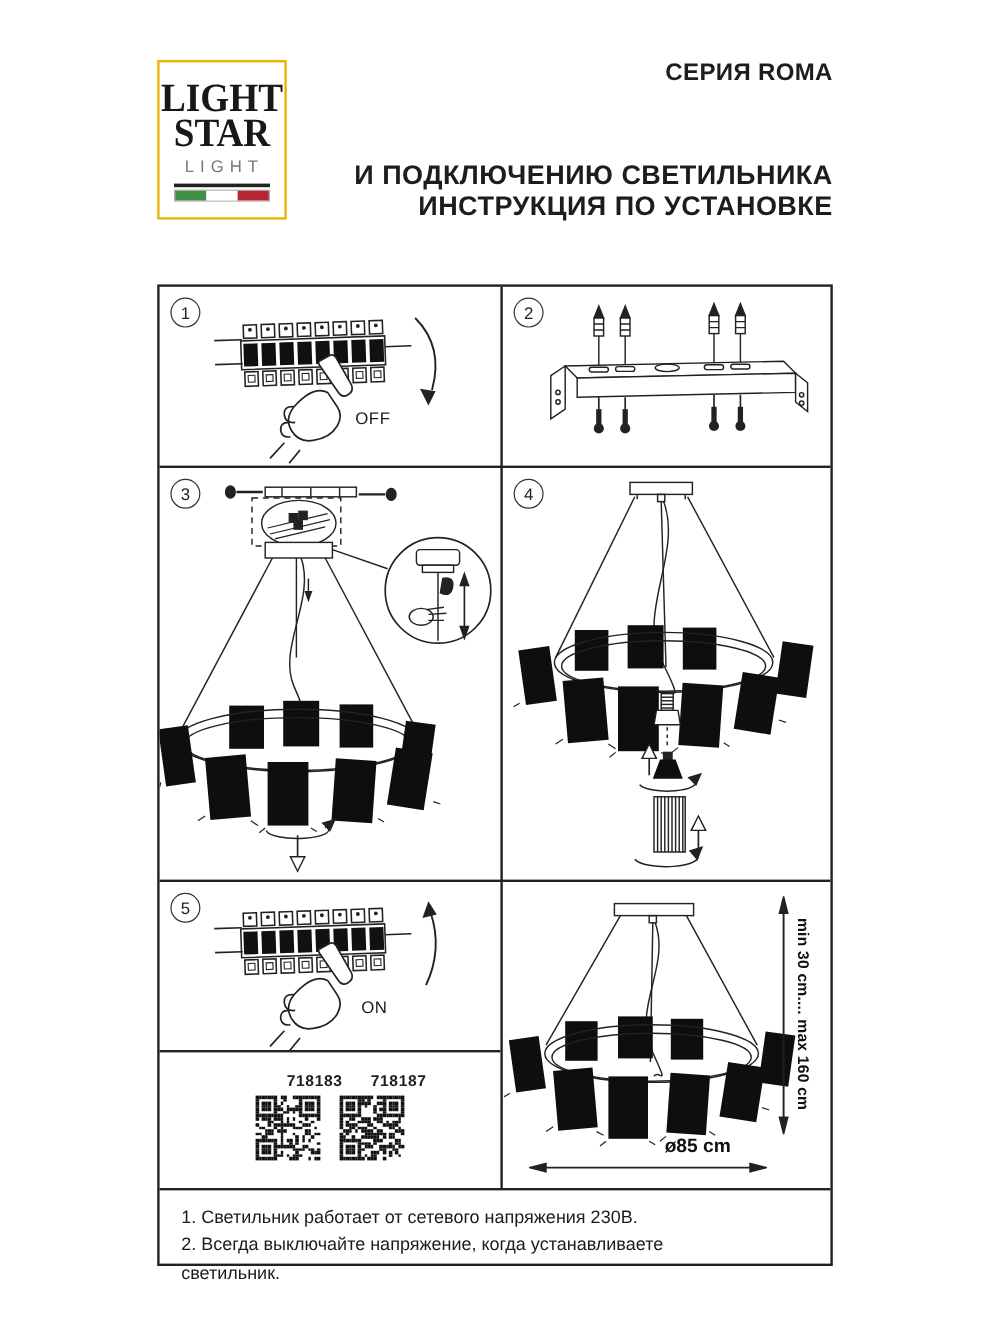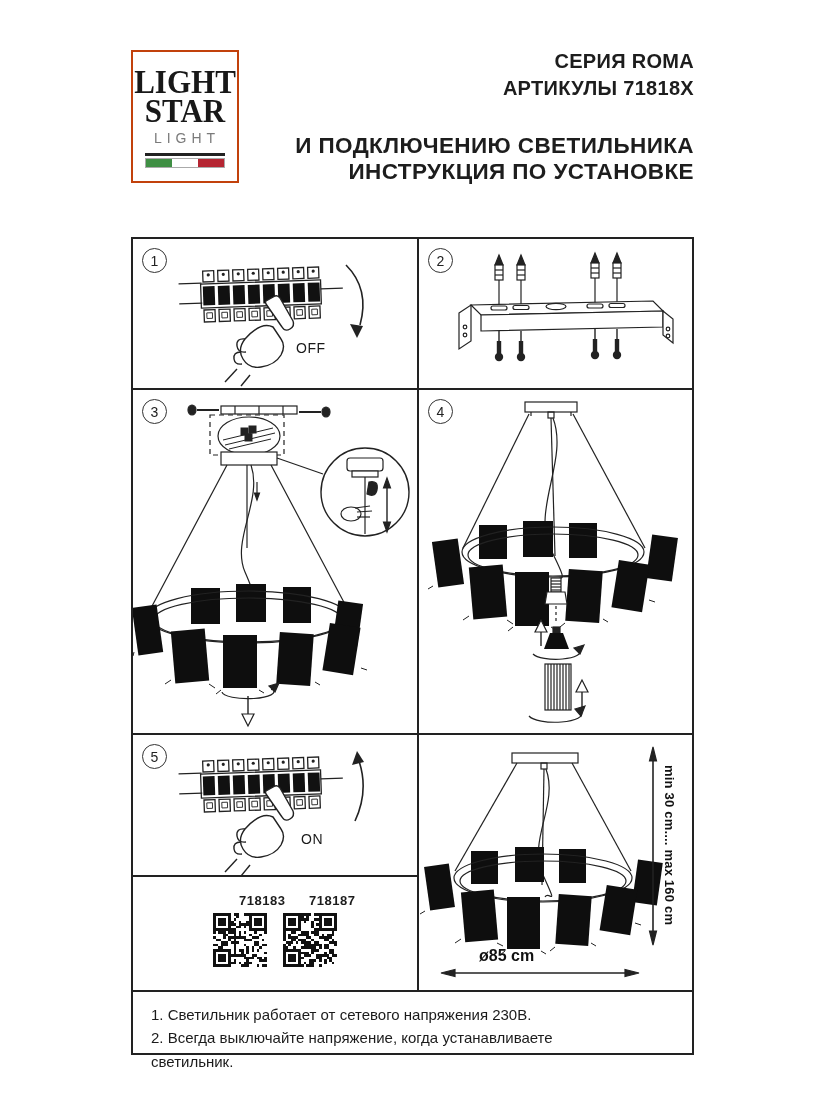--- a/index.html
+++ b/index.html
@@ -4,21 +4,21 @@
 <style>
   html,body{margin:0;padding:0;}
   body{
     width:826px;height:1100px;position:relative;background:#fff;
     font-family:"Liberation Sans","DejaVu Sans",sans-serif;color:#1d1d1d;
     overflow:hidden;
   }
   .abs{position:absolute;}
   
   .logo-box{
-    left:131px;top:50px;width:108px;height:133px;border:2px solid #c2410c;
+    left:131px;top:50px;width:108px;height:133px;border:2px solid #eab308;
     box-sizing:border-box;text-align:center;background:#fff;
   }
   .logo-word{
     font-family:"Liberation Serif","DejaVu Serif",serif;font-weight:bold;
     font-size:31px;line-height:.92;letter-spacing:0;color:#181818;transform:scaleY(1.08);
   }
   .logo-word.first{margin-top:16px;}
   .logo-group{
     font-size:14px;letter-spacing:5px;color:#7a7a7a;margin-top:5px;margin-left:4px;
   }
@@ -54,21 +54,21 @@
   }
   .qm{background:transparent;}
   .qm.on{background:#111;}
   
   .dim-height{
     position:absolute;left:243px;top:30px;height:170px;
     writing-mode:vertical-rl;font-size:13px;font-weight:bold;white-space:nowrap;
     letter-spacing:.2px;color:#111;
   }
   .dim-diameter{
-    position:absolute;left:60px;top:212px;width:130px;text-align:left;
+    position:absolute;left:60px;top:212px;width:130px;text-align:right;
     font-size:16px;font-weight:bold;color:#111;
   }
   
   .notes{padding:11px 0 0 18px;font-size:15px;line-height:1.55;color:#1b1b1b;}
 </style>
 </head>
 <body>
 
 <div class="abs logo-box">
   <div class="logo-word first">LIGHT</div>
@@ -78,21 +78,20 @@
     <div class="flag-strip">
       <div class="flag-seg" style="background: rgb(63, 143, 68);"></div>
       <div class="flag-seg" style="background: rgb(255, 255, 255);"></div>
       <div class="flag-seg" style="background: rgb(181, 37, 50);"></div>
     </div>
   </div>
 </div>
 
 <div class="abs title-block">
   <div class="title-line">СЕРИЯ ROMA</div>
-  <div class="title-line">АРТИКУЛЫ 71818X</div>
 </div>
 <div class="abs instr-block">
   <div class="instr-line">И ПОДКЛЮЧЕНИЮ СВЕТИЛЬНИКА</div>
   <div class="instr-line">ИНСТРУКЦИЯ ПО УСТАНОВКЕ</div>
 </div>
 
 <div class="abs grid">
 
   <div class="divider" style="left:284px;top:0;width:2px;height:751px;"></div>
   <div class="divider" style="left:0;top:149px;width:559px;height:2px;"></div>

